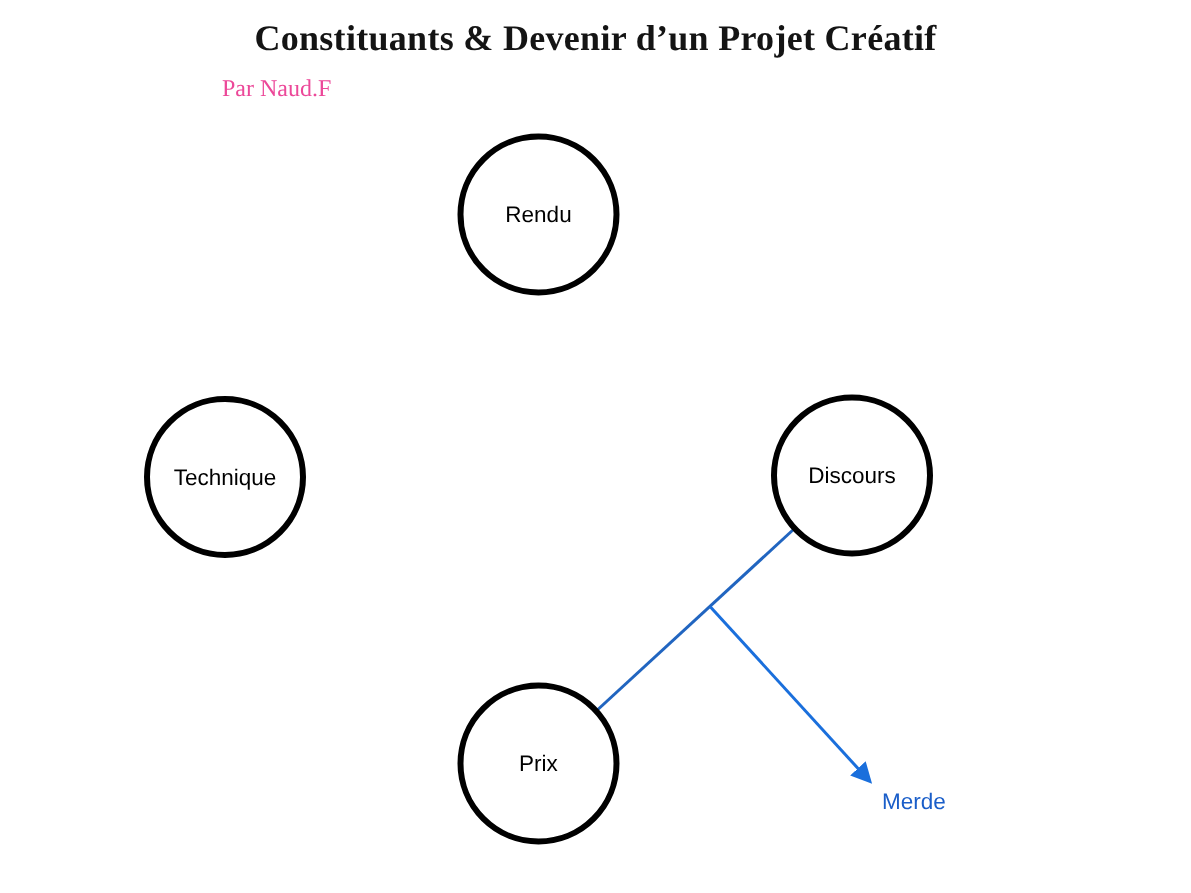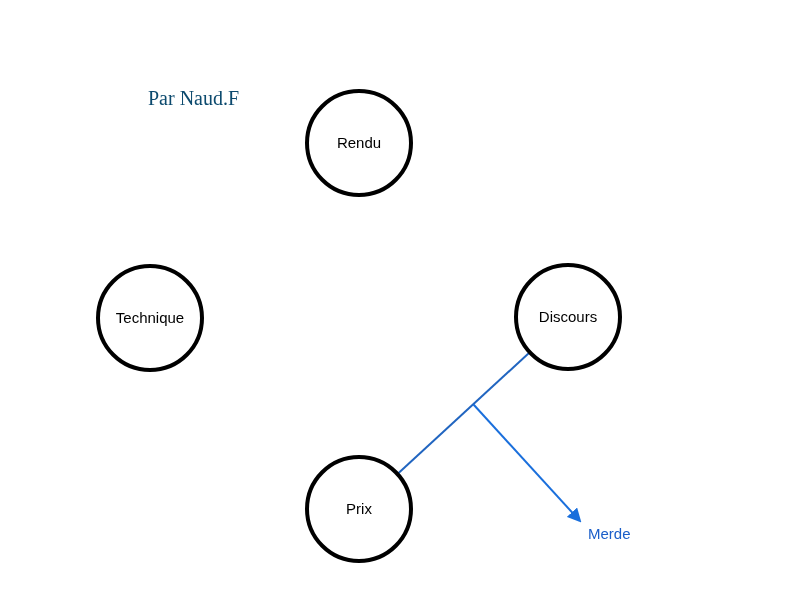--- a/index.html
+++ b/index.html
@@ -23,43 +23,43 @@
     font-size: 24px;
     line-height: 28px;
     color: #141414;
     letter-spacing: 0.2px;
   }
   .subtitle {
     position: absolute;
     top: 51px;
     left: 148px;
     font-family: "Liberation Serif", serif;
-    font-size: 20px;
-    color: #0c4a6e;
-    margin-top: 36px;
+    font-size: 16px;
+    color: #ec4899;
   }
   svg.diagram { position: absolute; left: 0; top: 0; }
   .node-circle { fill: #ffffff; stroke-width: 4px; }
   .node-label {
     font-family: "Liberation Sans", sans-serif;
     font-size: 15px;
     fill: #000000;
     text-anchor: middle;
   }
   .edge { stroke-width: 2px; fill: none; }
   .arrow-label {
     font-family: "Liberation Sans", sans-serif;
     font-size: 15px;
   }
 </style>
 </head>
 <body>
 
 <div class="stage">
 
+  <div class="title">Constituants &amp; Devenir d’un Projet Créatif</div>
 
   <div class="subtitle">Par Naud.F</div>
 
   <svg class="diagram" width="794" height="595" viewBox="0 0 794 595">
 
     <defs>
       <marker id="arrowhead" viewBox="0 0 10 10" refX="8" refY="5" markerWidth="7" markerHeight="7" orient="auto-start-reverse">
         <path d="M 0 0 L 10 5 L 0 10 z" fill="#1a6fdc"></path>
       </marker>
     </defs>

